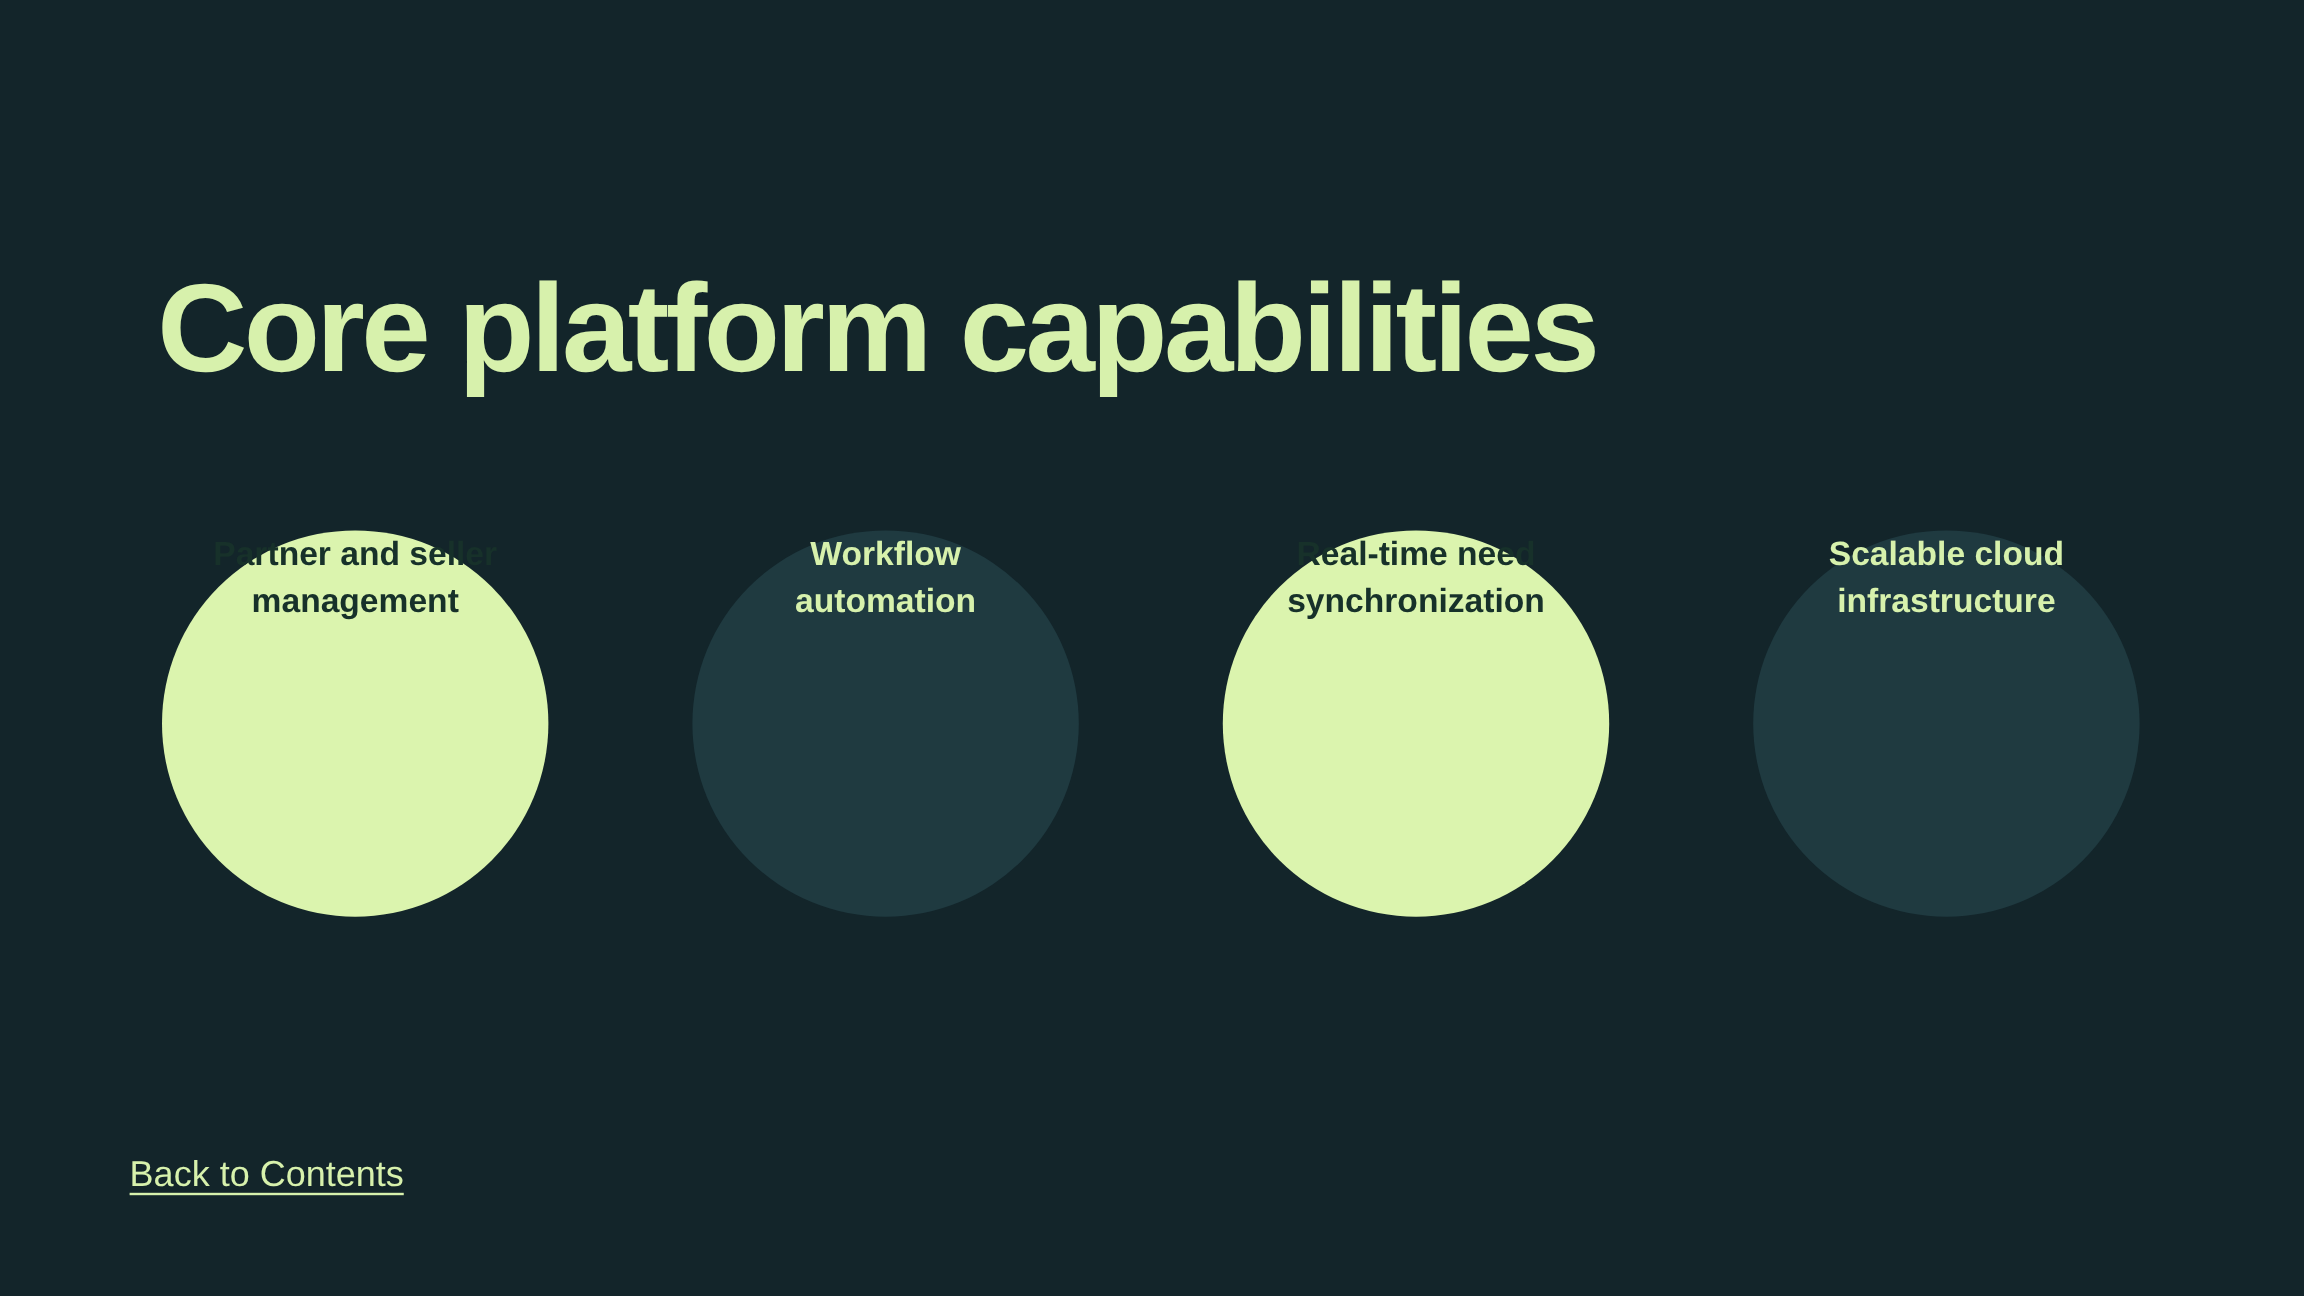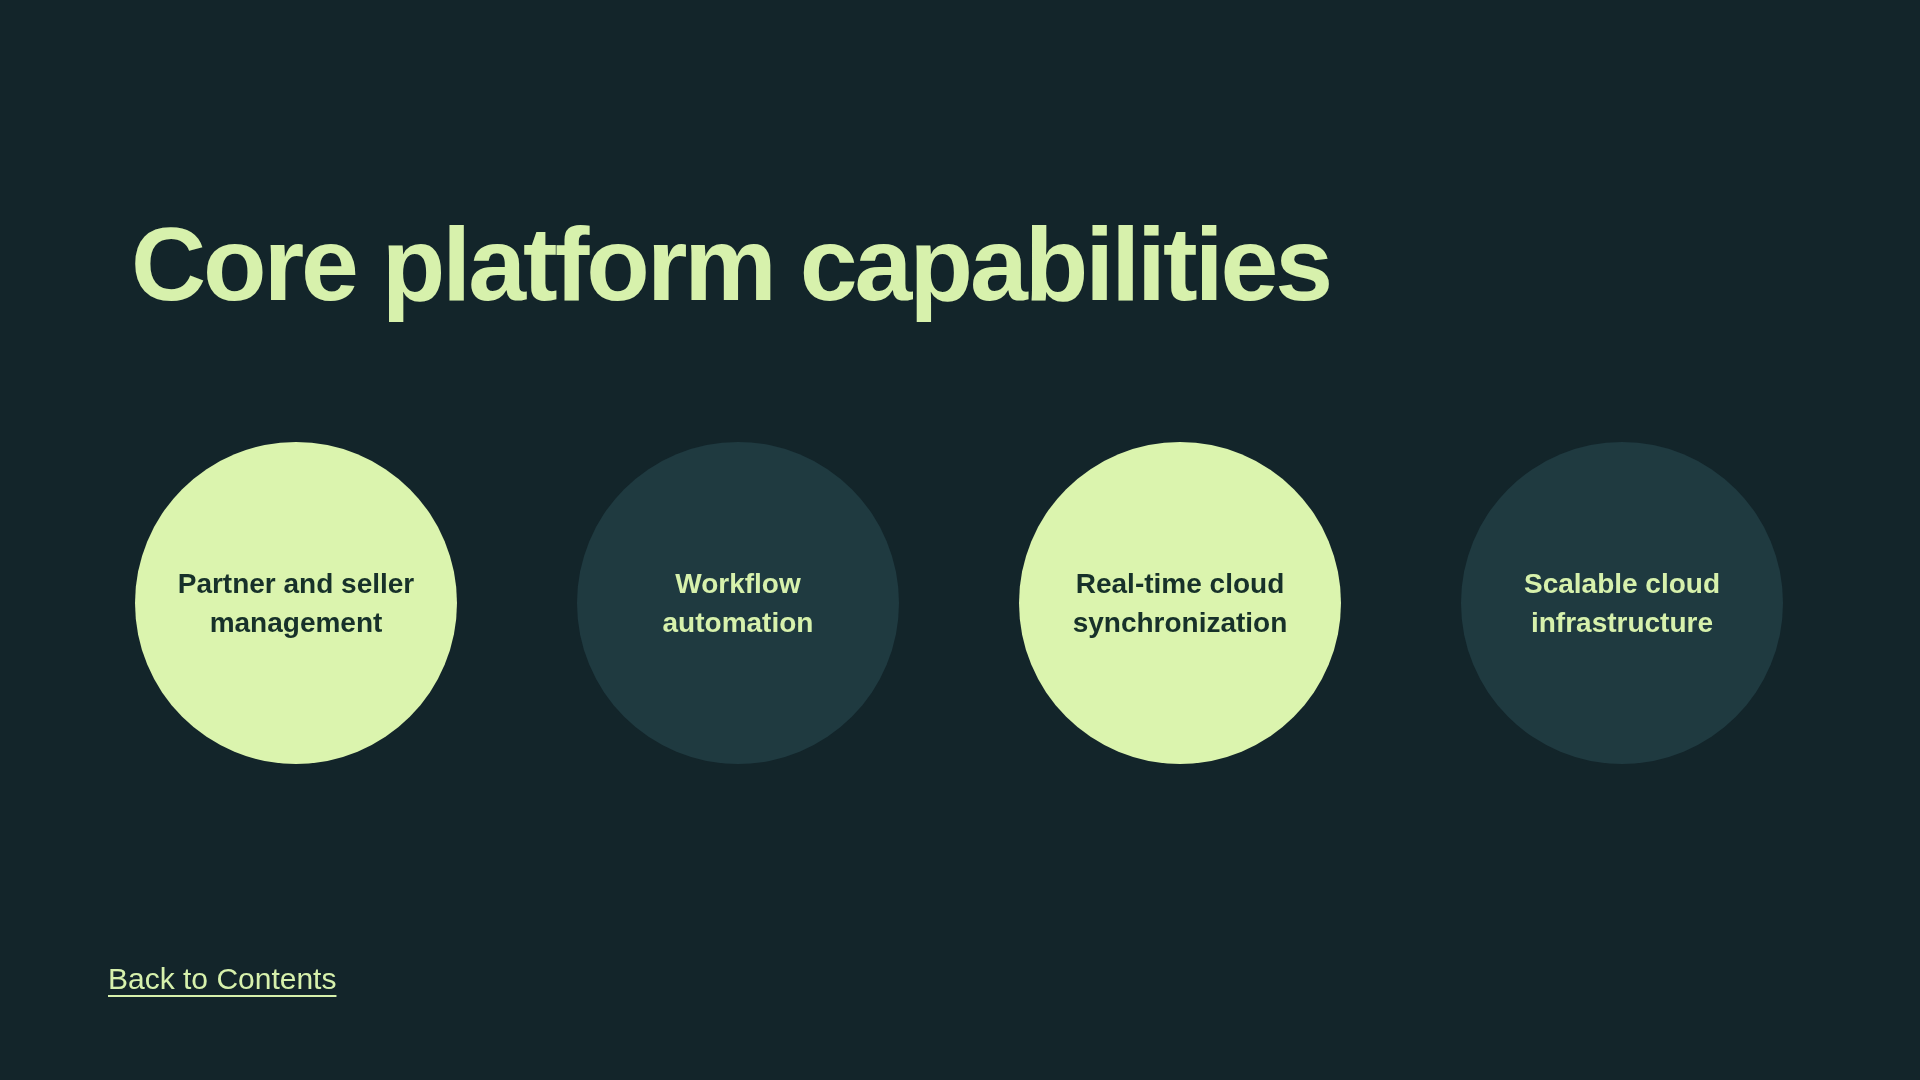--- a/index.html
+++ b/index.html
@@ -20,21 +20,21 @@
     position: relative;
     width: 1920px;
     height: 1080px;
     overflow: hidden;
     background: var(--background);
     font-family: "Liberation Sans", "DejaVu Sans", sans-serif;
   }
   .slide-title {
     position: absolute;
     left: 131px;
-    top: 212px;
+    top: 222px;
     margin: 0;
     font-size: 104px;
     line-height: 1;
     font-weight: 700;
     letter-spacing: -3px;
     color: var(--accent-green);
     white-space: nowrap;
   }
   .slide-subtitle {
     position: absolute;
@@ -52,21 +52,21 @@
     left: 135px;
     top: 442px;
     display: flex;
     gap: 120px;
   }
   .capability-circle {
     width: 322px;
     height: 322px;
     border-radius: 50%;
     display: flex;
-    align-items: center;
+    align-items: flex-start;
     justify-content: center;
     text-align: center;
     flex: 0 0 auto;
   }
   .capability-circle .capability-label {
     font-size: 28px;
     font-weight: 700;
     line-height: 1.4;
     white-space: pre-line;
     padding: 0 28px;
@@ -106,21 +106,21 @@
       <span class="capability-label">Partner and seller
 management</span>
     </div>
 
     <div class="capability-circle dark">
       <span class="capability-label">Workflow
 automation</span>
     </div>
 
     <div class="capability-circle light">
-      <span class="capability-label">Real-time cloud
+      <span class="capability-label">Real-time need
 synchronization</span>
     </div>
 
     <div class="capability-circle dark">
       <span class="capability-label">Scalable cloud
 infrastructure</span>
     </div>
 
   </div>
 

